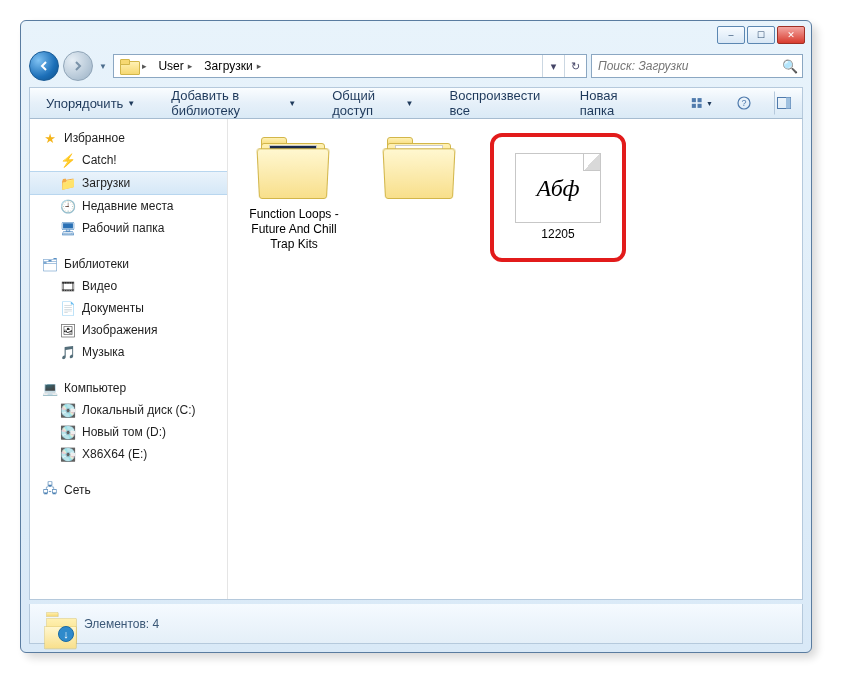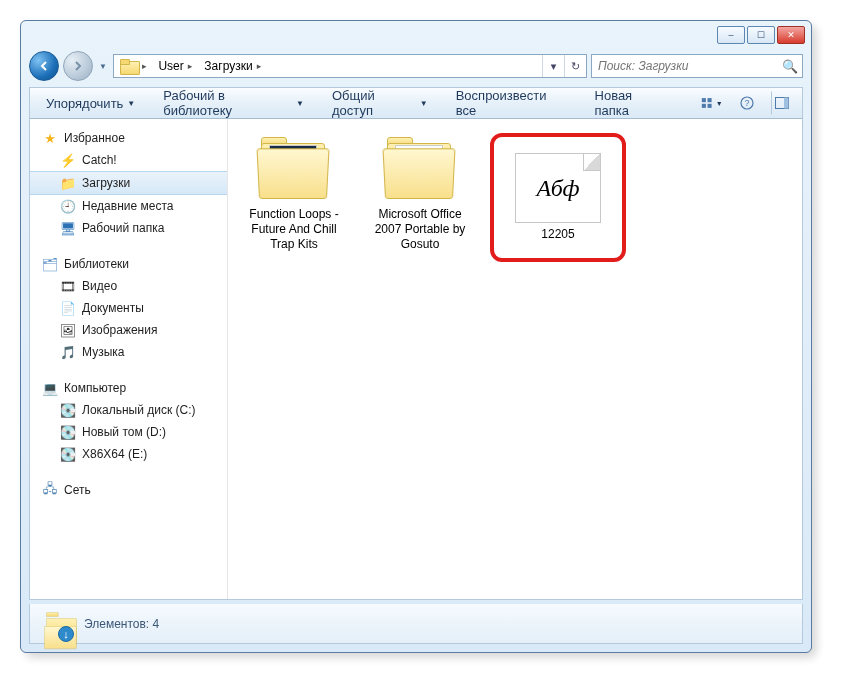--- a/index.html
+++ b/index.html
@@ -23,21 +23,21 @@
 .navbtn.fwd { background: radial-gradient(circle at 30% 30%, #e6eef5, #b9cad9 60%, #9ab0c4); border-color: #90a5b8; color: #60788e; }
 .addrbar { flex: 1; height: 24px; background: #fff; border: 1px solid #8ba7c2; display: flex; align-items: center; font-size: 12px; }
 .addr-seg { padding: 0 6px; display: flex; align-items: center; gap: 4px; }
 .addr-seg .arr { font-size: 9px; color: #555; }
 .addr-end { flex: 1; }
 .addr-ctrl { width: 22px; height: 22px; display: flex; align-items: center; justify-content: center; font-size: 11px; color: #446; border-left: 1px solid #cbd7e2; }
 .searchbar { width: 212px; height: 24px; background: #fff; border: 1px solid #8ba7c2; display: flex; align-items: center; font-size: 12px; }
 .searchbar input { border: none; outline: none; flex: 1; font-size: 12px; color: #ec4899; padding: 0 6px; font-style: italic; }
 .search-icon { width: 24px; text-align: center; color: #2b6aae; font-size: 13px; }
 
-.toolbar { height: 32px; margin: 4px 8px 0; background: linear-gradient(#fafdff,#e6f0f9 50%,#daeaf6); border: 1px solid #b5c9dc; border-bottom: 1px solid #a6bcd0; display: flex; align-items: center; padding: 0 8px; font-size: 13px; color: #1e395b; gap: 12px; }
+.toolbar { height: 32px; margin: 4px 8px 0; background: linear-gradient(#fafdff,#e6f0f9 50%,#daeaf6); border: 1px solid #b5c9dc; border-bottom: 1px solid #a6bcd0; display: flex; align-items: center; padding: 0 8px; font-size: 13px; color: #1e395b; gap: 20px; }
 .tbitem { padding: 4px 8px; display: flex; align-items: center; gap: 4px; }
 .tbitem .dd { font-size: 8px; }
 .tb-spacer { flex: 1; }
 .tb-iconbtn { width: 24px; height: 24px; display: flex; align-items: center; justify-content: center; border: 1px solid transparent; }
 .tb-iconbtn:last-child { border-left: 1px solid #b5c9dc; }
 
 .client { flex: 1; margin: 0 8px 4px; background: #fff; border: 1px solid #b5c9dc; border-top: none; display: flex; }
 
 .sidepane { width: 198px; border-right: 1px solid #e5e5e5; padding: 8px 0; font-size: 12px; color: #1e1e1e; overflow: hidden; }
 .sp-group { margin-bottom: 14px; }
@@ -125,21 +125,21 @@
       <span class="search-icon">🔍</span>
     </div>
   </div>
 
   <div class="toolbar">
     <div class="tbitem">
         <span>Упорядочить</span>
         <span class="dd">▼</span>
       </div>
     <div class="tbitem">
-        <span>Рабочий в библиотеку</span>
+        <span>Добавить в библиотеку</span>
         <span class="dd">▼</span>
       </div>
     <div class="tbitem">
         <span>Общий доступ</span>
         <span class="dd">▼</span>
       </div>
     <div class="tbitem">
         <span>Воспроизвести все</span>
       </div>
     <div class="tbitem">
@@ -259,21 +259,20 @@
         <div class="filelabel">Function Loops - Future And Chill Trap Kits</div>
       </div>
 
       <div class="fileitem">
         <div class="fileicon">
           <div class="folder-tab"></div>
             <div class="folder-back"></div>
           <div class="folder-content img2"></div>
           <div class="folder-front"></div>
         </div>
-        <div class="filelabel">Microsoft Office 2007 Portable by Gosuto</div>
       </div>
 
 
       <div class="highlight-wrap">
         <div class="fileitem" style="width:96px;">
           <div class="fontfile">
             <span class="fontglyph">Абф</span>
           </div>
           <div class="filelabel">12205</div>
         </div>

